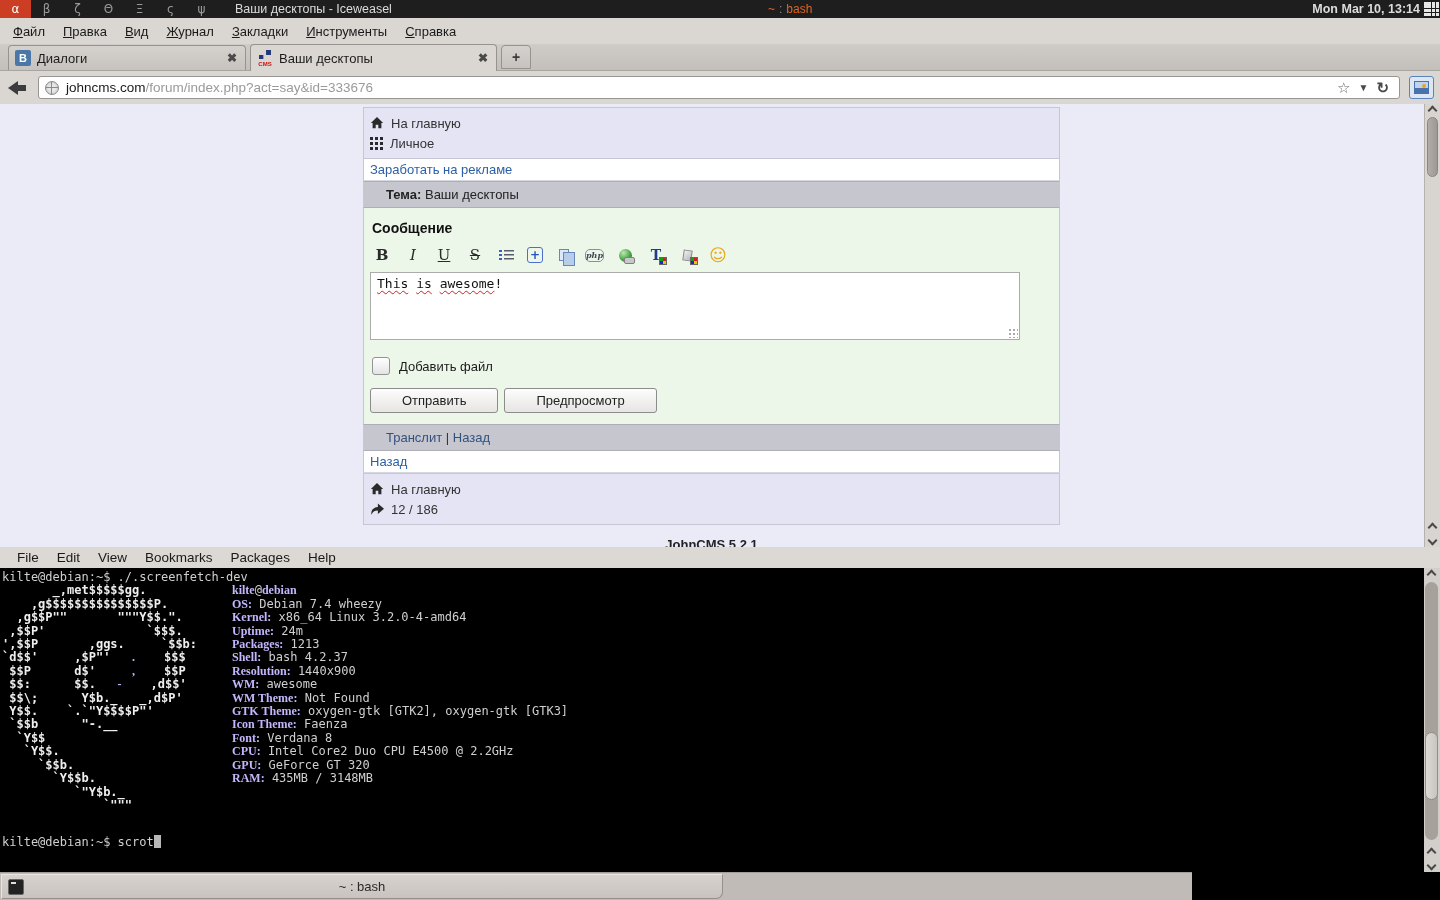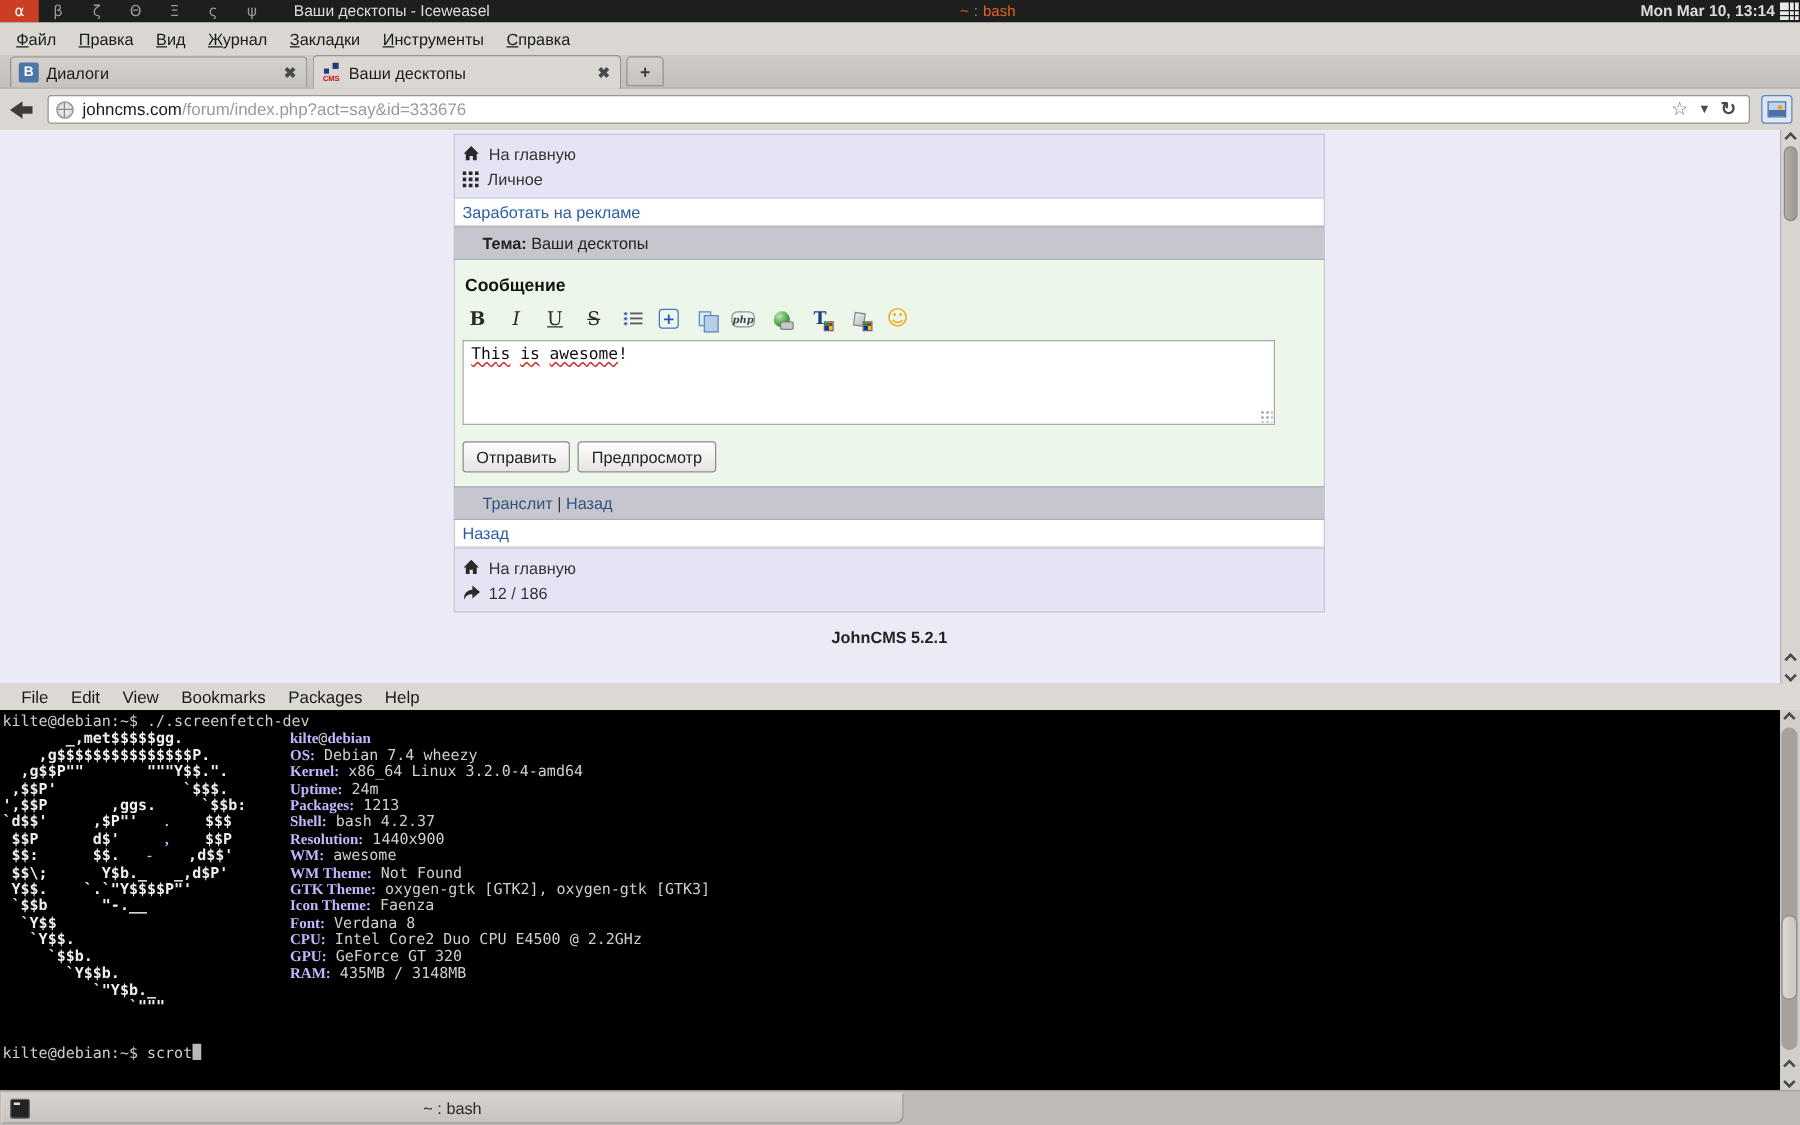--- a/index.html
+++ b/index.html
@@ -86,21 +86,21 @@
   .pal { position:absolute; right:-1px; bottom:-1px; width:8px; height:8px; border:1px solid #666; background:conic-gradient(#cc2222 0 25%, #e6c800 25% 50%, #2222cc 50% 75%, #16a016 75%); }
   .tb-fill-color .shape { width:9px; height:11px; background:linear-gradient(135deg,#f0f0f0,#b8b8c0); border:1px solid #888; transform:rotate(8deg); }
   .tb-smiley { font-family:"DejaVu Sans",sans-serif; font-size:17px; color:#e8a818; }
   #message-textarea { position:relative; margin-top:8px; width:650px; height:68px; background:#fff; border:1px solid #ababab; padding:3px 6px; font-family:"DejaVu Sans Mono",monospace; font-size:13px; color:#111; cursor:text; }
   .miss { text-decoration:underline; text-decoration-style:wavy; text-decoration-color:#d22222; text-decoration-thickness:1px; text-underline-offset:2px; }
   .grip { position:absolute; right:1px; bottom:1px; width:10px; height:10px; background:radial-gradient(circle at 2px 2px, #aaa 1px, transparent 1.2px) 0 0/4px 4px; cursor:nwse-resize; }
   .attach-row { display:flex; align-items:center; margin-top:17px; padding-left:2px; }
   #attach-checkbox { width:18px; height:18px; border:1px solid #949494; border-radius:3px; background:linear-gradient(#ffffff,#e4e4e4); cursor:pointer; }
   .attach-label { margin-left:9px; color:#1a1a1a; }
   .btn-row { display:flex; gap:6px; margin-top:13px; }
-  .pbtn { height:25px; padding:0 10px; border:1px solid #8c8c8c; border-radius:3px; background:linear-gradient(#fdfdfd,#e7e5e2); font-size:13px; color:#222; display:flex; align-items:center; cursor:pointer; font-family:"Liberation Sans",sans-serif; }
+  .pbtn { height:25px; padding:0 31px; border:1px solid #8c8c8c; border-radius:3px; background:linear-gradient(#fdfdfd,#e7e5e2); font-size:13px; color:#222; display:flex; align-items:center; cursor:pointer; font-family:"Liberation Sans",sans-serif; }
   #page-footer { text-align:center; margin-top:12px; }
   #brand { font-weight:bold; font-size:13px; color:#222; }
 
   
   .vscroll { position:absolute; right:0; top:0; width:16px; }
   #bscroll { height:443px; background:#d8d4d0; border-left:1px solid #b5b1ad; }
   .chev { width:7px; height:7px; border-left:2px solid #4a4a4a; border-top:2px solid #4a4a4a; }
   .chev.up { transform:rotate(45deg); }
   .chev.down { transform:rotate(225deg); }
   .arrowbox { position:absolute; left:0; width:15px; height:13px; display:flex; align-items:center; justify-content:center; cursor:pointer; }
@@ -117,21 +117,21 @@
   #cmd1 { padding:3px 0 0 2px; }
   #sf { position:relative; height:228px; }
   #screenfetch-art { position:absolute; left:2px; top:0; white-space:pre; font-weight:bold; color:#efefef; }
   #screenfetch-info { position:absolute; left:232px; top:0; white-space:pre; }
   .red { color:#c4b5fd;font-family:Liberation Serif, serif; }
   .b { font-weight:bold; }
   #cmd2 { margin-top:23px; padding-left:2px; }
   #cursor { display:inline-block; width:7px; height:13px; background:#b8b8b8; vertical-align:-2px; }
 
   
-  #taskbar { position:absolute; left:0; top:872px; width:1440px; height:28px; background:#c1bbb7; border-top:1px solid #a39d99; }
+  #taskbar { position:absolute; left:0; top:872px; width:1192px; height:28px; background:#c1bbb7; border-top:1px solid #a39d99; }
   #task-btn { position:absolute; left:1px; top:1px; width:722px; height:25px; background:linear-gradient(#d8d2ce,#c9c3bf); border:1px solid #988f8a; border-top-color:#e9e5e1; border-left-color:#e9e5e1; border-radius:0 0 7px 0; display:flex; align-items:center; cursor:pointer; }
   #task-icon { width:16px; height:16px; margin-left:6px; background:#222; border:1px solid #666; border-radius:2px; position:relative; }
   #task-icon::after { content:""; position:absolute; left:2px; top:2px; width:5px; height:2px; background:#ddd; box-shadow:0 3px 0 -1px #ddd; }
   #task-label { position:absolute; left:0; width:100%; text-align:center; font-size:13px; color:#2a2a2a; }
 </style>
 </head>
 <body>
 
 <div id="stage">
 
@@ -269,20 +269,24 @@
                 <b class="tc">T</b>
                 <i class="pal"></i>
               </span>
               <span class="tb tb-fill-color">
                 <i class="shape"></i>
                 <i class="pal"></i>
               </span>
               <span class="tb tb-smiley">☺</span>
             </div>
           <div id="message-textarea"><span class="miss">This</span> <span class="miss">is</span> <span class="miss">awesome</span>!<span class="grip"></span></div>
+          <div class="attach-row">
+            <div id="attach-checkbox"></div>
+            <span class="attach-label">Добавить файл</span>
+          </div>
           <div class="btn-row">
             <div class="pbtn">Отправить</div>
             <div class="pbtn">Предпросмотр</div>
           </div>
         </div>
 
         <div class="row row-gray">
           <a class="glink">Транслит</a>
           <span class="sep">|</span>
           <a class="glink">Назад</a>

